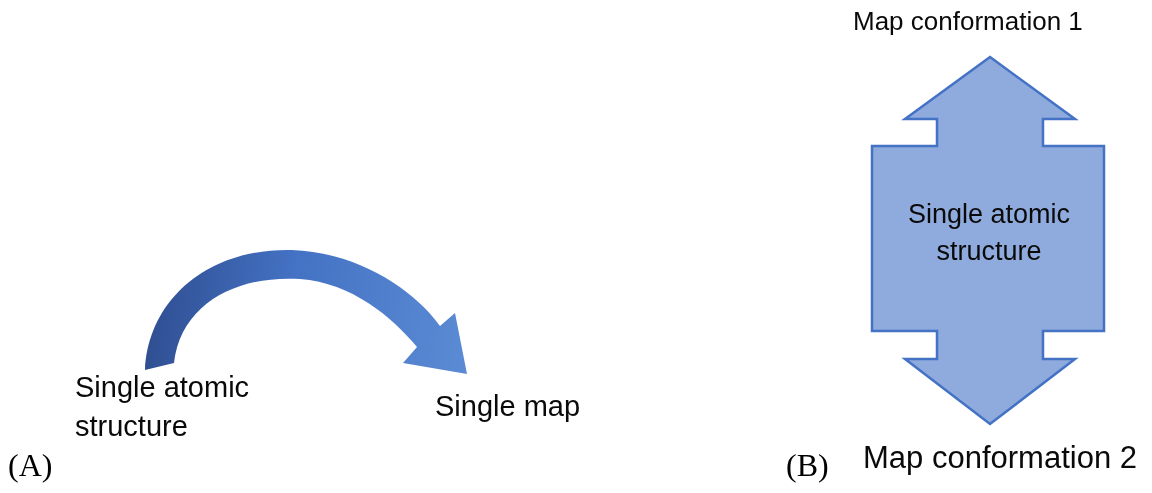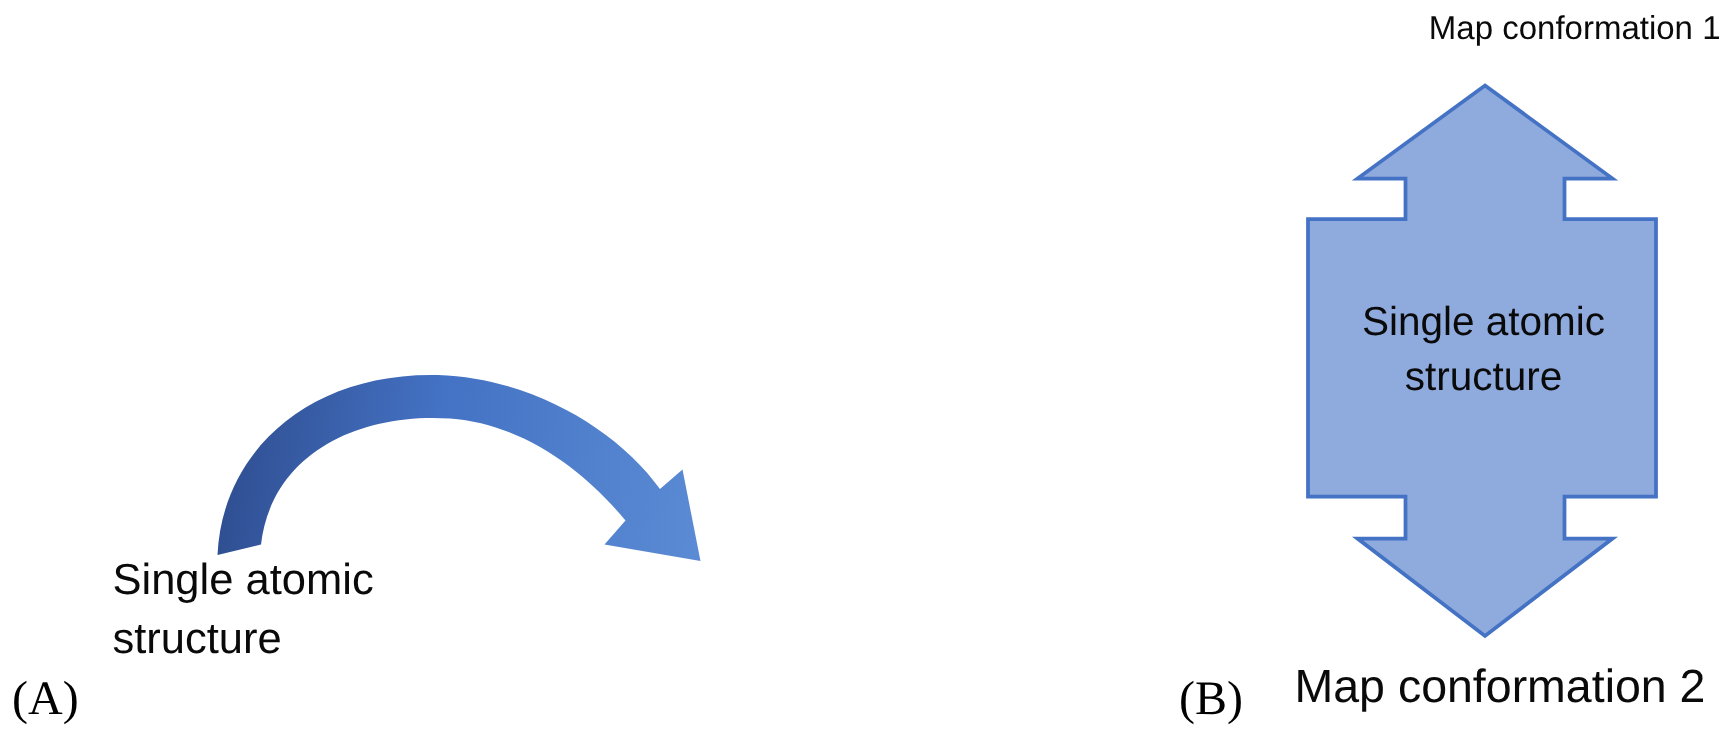--- a/index.html
+++ b/index.html
@@ -40,22 +40,22 @@
   }
   .panel-a-target {
     left: 435px;
     top: 390px;
     font-size: 29px;
   }
   .panel-b-top {
     left: 853px;
     top: 6px;
     width: 294px;
-    text-align: right;
-    font-size: 22px;
+    text-align: left;
+    font-size: 26px;
   }
   .panel-b-bottom {
     left: 853px;
     top: 440px;
     width: 294px;
     text-align: center;
     font-size: 31px;
   }
   .panel-b-center {
     left: 873px;
@@ -110,20 +110,21 @@
              Z"></path>
 
     <polygon class="double-arrow" points="990,57 1075,119 1043,119 1043,146 1104,146 1104,331 1043,331
                      1043,359 1075,359 990,424 905,359 937,359 937,331 872,331
                      872,146 937,146 937,119 905,119" fill="#8faadc"></polygon>
   </svg>
 
   <div class="txt panel-a-source multiline">Single atomic
 structure</div>
 
+  <div class="txt panel-a-target">Single map</div>
 
   <div class="txt panel-label label-a">(A)</div>
 
   <div class="txt panel-b-top">Map conformation 1</div>
 
   <div class="txt panel-b-center multiline">Single atomic
 structure</div>
 
   <div class="txt panel-b-bottom">Map conformation 2</div>
 

